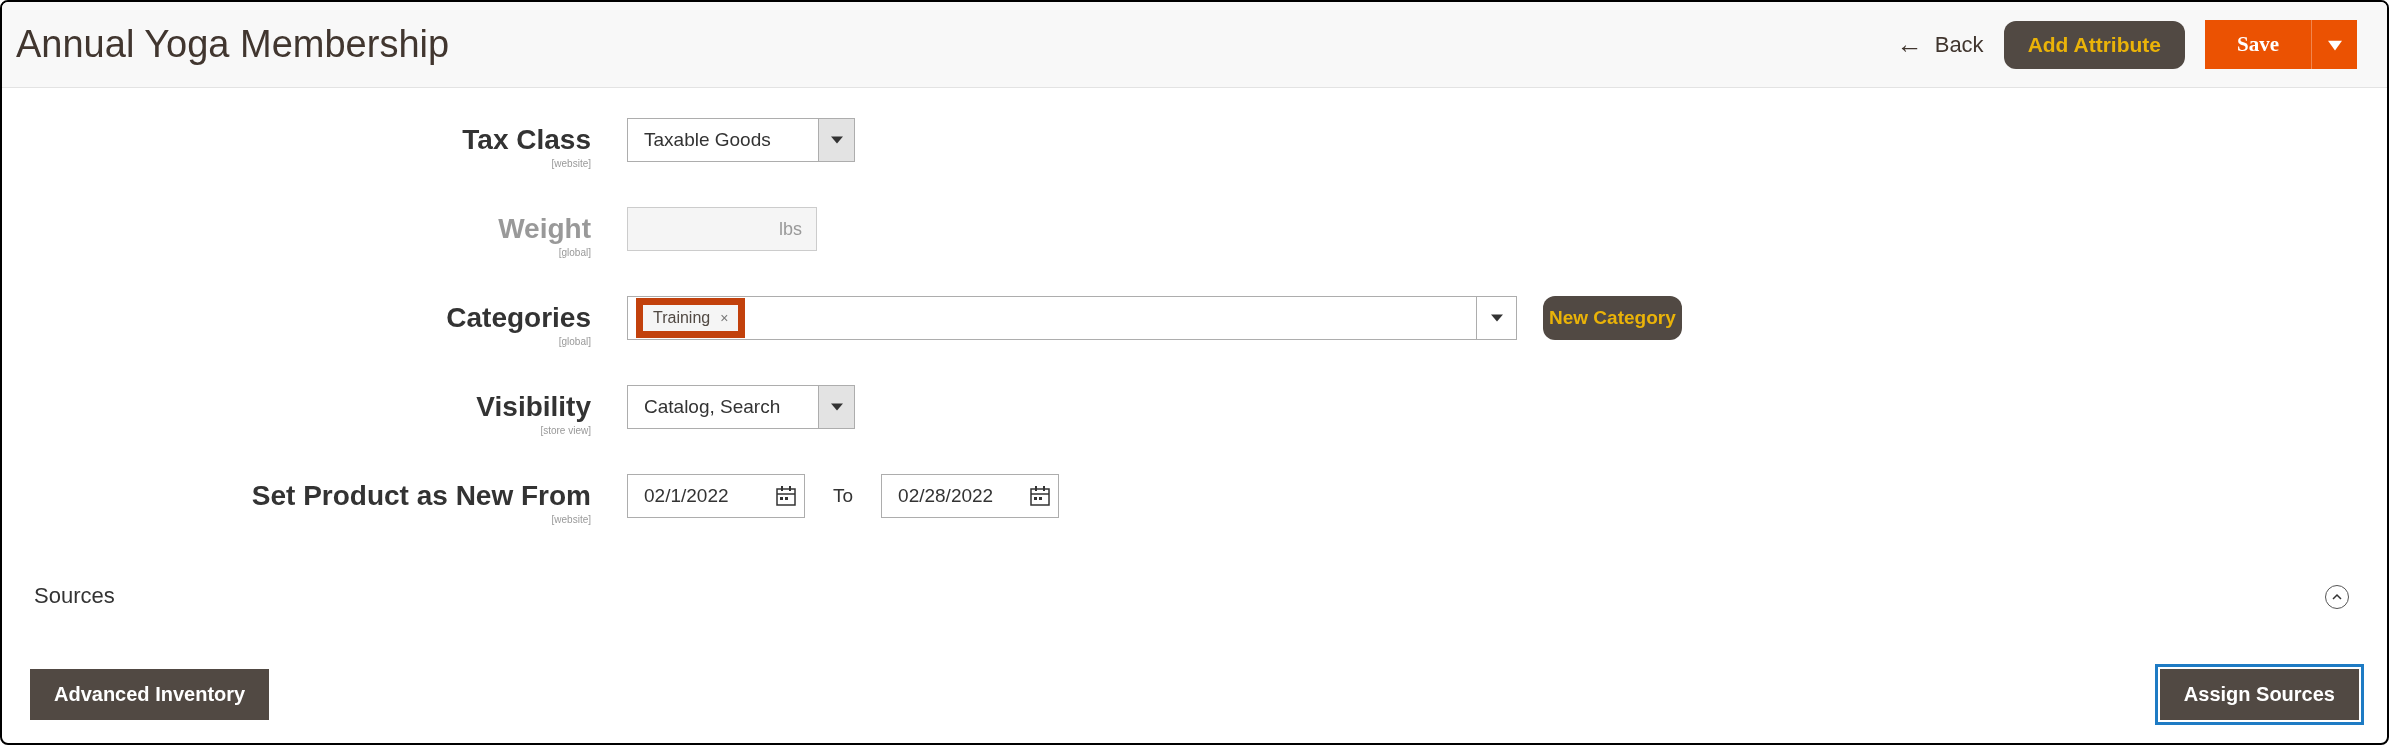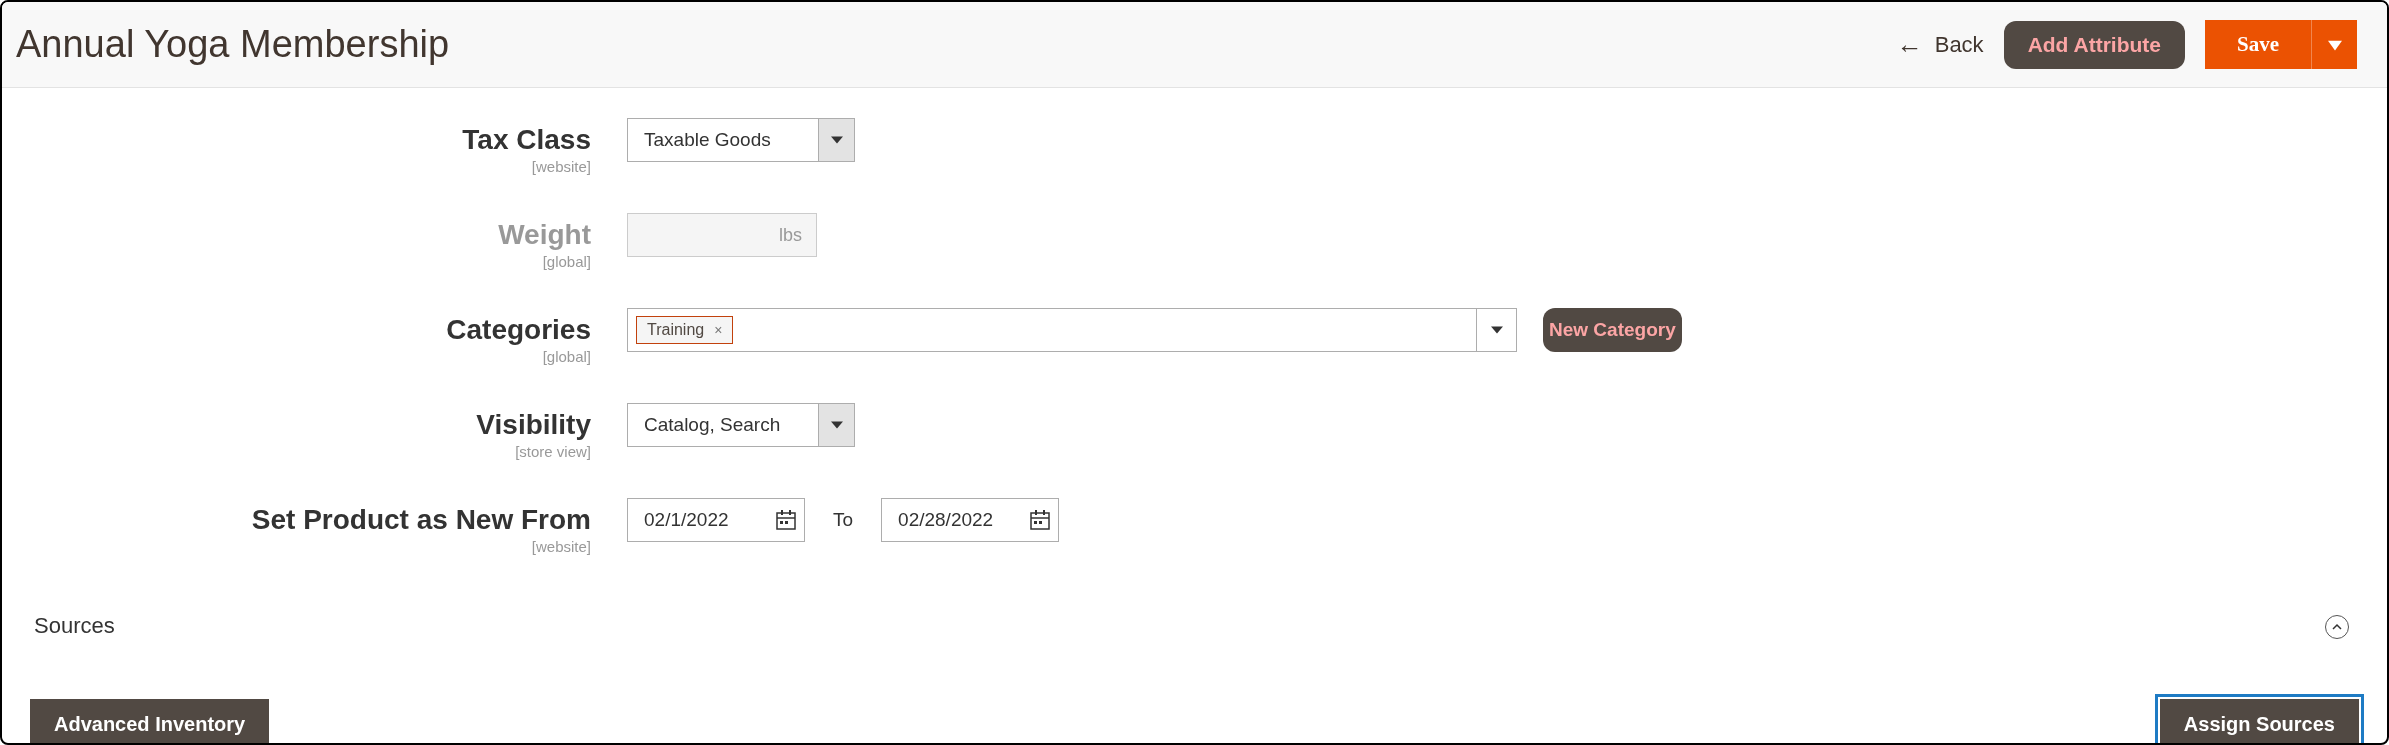--- a/index.html
+++ b/index.html
@@ -4,45 +4,45 @@
 <style>
 * { box-sizing: border-box; margin: 0; padding: 0; }
 body { font-family: 'Helvetica Neue', Arial, sans-serif; background: #fff; color: #333; }
 .page { border: 2px solid #000; border-radius: 8px; width: 2389px; height: 745px; overflow: hidden; position: relative; }
 .header { background: #f8f8f8; border-bottom: 1px solid #e3e3e3; padding: 18px 30px 18px 14px; display: flex; align-items: center; justify-content: space-between; }
 .page-title { font-size: 38px; font-weight: 300; color: #41362f; }
 .header-actions { display: flex; align-items: center; gap: 20px; }
 .back-link { display: flex; align-items: center; gap: 12px; font-size: 22px; color: #41362f; cursor: pointer; }
 .back-arrow { font-size: 26px; }
 .btn { font-size: 21px; padding: 12px 24px; border: none; cursor: pointer; font-weight: 600; }
-.btn-dark { background: #514943; color: #fca5a5; border-radius: 12px; }
+.btn-dark { background: #514943; color: #eab308; border-radius: 12px; }
 .btn-save-wrap { display: flex; }
 .btn-save { background: #eb5202; color: #fff; font-size: 21px; padding: 12px 32px; border: none; cursor: pointer; font-weight: 600; font-family: Liberation Serif, serif; }
 .btn-save-drop { background: #eb5202; color: #fff; border: none; border-left: 1px solid rgba(255,255,255,0.3); width: 46px; cursor: pointer; display:flex; align-items:center; justify-content:center; }
 .btn-save-drop svg { width: 14px; height: 14px; }
 
 .form-area { padding: 30px 30px 10px 30px; }
 .form-row { display: flex; align-items: flex-start; margin-bottom: 38px; }
 .label-col { width: 595px; text-align: right; padding-right: 36px; padding-top: 6px; }
 .label-main { font-size: 28px; color: #333; font-weight: 700; }
 .label-main.disabled { color: #999; }
-.label-scope { font-size: 15px; color: #999; display: block; margin-top: 2px; }
+.label-scope { font-size: 10px; color: #999; display: block; margin-top: 2px; }
 .control-col { display: flex; align-items: center; gap: 20px; }
 
 .select-wrap { display: flex; border: 1px solid #adadad; background: #fff; height: 44px; }
 .select-text { padding: 0 16px; display: flex; align-items: center; font-size: 19px; color: #333; min-width: 190px; }
 .select-btn { width: 36px; background: #e3e3e3; border-left: 1px solid #adadad; display: flex; align-items: center; justify-content: center; cursor: pointer; }
 .select-btn svg { width: 12px; height: 12px; }
 
 .weight-input { border: 1px solid #ccc; background: #f5f5f5; height: 44px; width: 190px; display: flex; align-items: center; justify-content: flex-end; padding: 0 14px; font-size: 18px; color: #999; }
 
 .cats-wrap { display: flex; align-items: center; gap: 26px; }
 .cats-field { display: flex; border: 1px solid #adadad; background: #fff; height: 44px; width: 890px; }
 .cats-tags { flex: 1; display: flex; align-items: center; padding: 0 8px; }
-.tag { border: 1px solid #c2410c; background: #f5f5f5; padding: 4px 10px; font-size: 16px; color: #514943; display: flex; align-items: center; gap: 10px; }
+.tag { border: 7px solid #c2410c; background: #f5f5f5; padding: 4px 10px; font-size: 16px; color: #514943; display: flex; align-items: center; gap: 10px; }
 .tag-x { cursor: pointer; color: #777; font-size: 14px; }
 .cats-drop { width: 40px; background: #fff; border-left: 1px solid #adadad; display: flex; align-items: center; justify-content: center; cursor: pointer; }
 
 .date-wrap { display: flex; border: 1px solid #adadad; background: #fff; height: 44px; align-items: center; }
 .date-text { padding: 0 16px; font-size: 19px; color: #333; width: 140px; }
 .date-icon { width: 36px; display: flex; align-items: center; justify-content: center; cursor: pointer; }
 .to-label { font-size: 19px; color: #333; padding: 0 8px; }
 
 .section-bar { display: flex; align-items: flex-end; justify-content: space-between; padding: 28px 38px 12px 32px; }
 .section-title { font-size: 22px; color: #333; }

